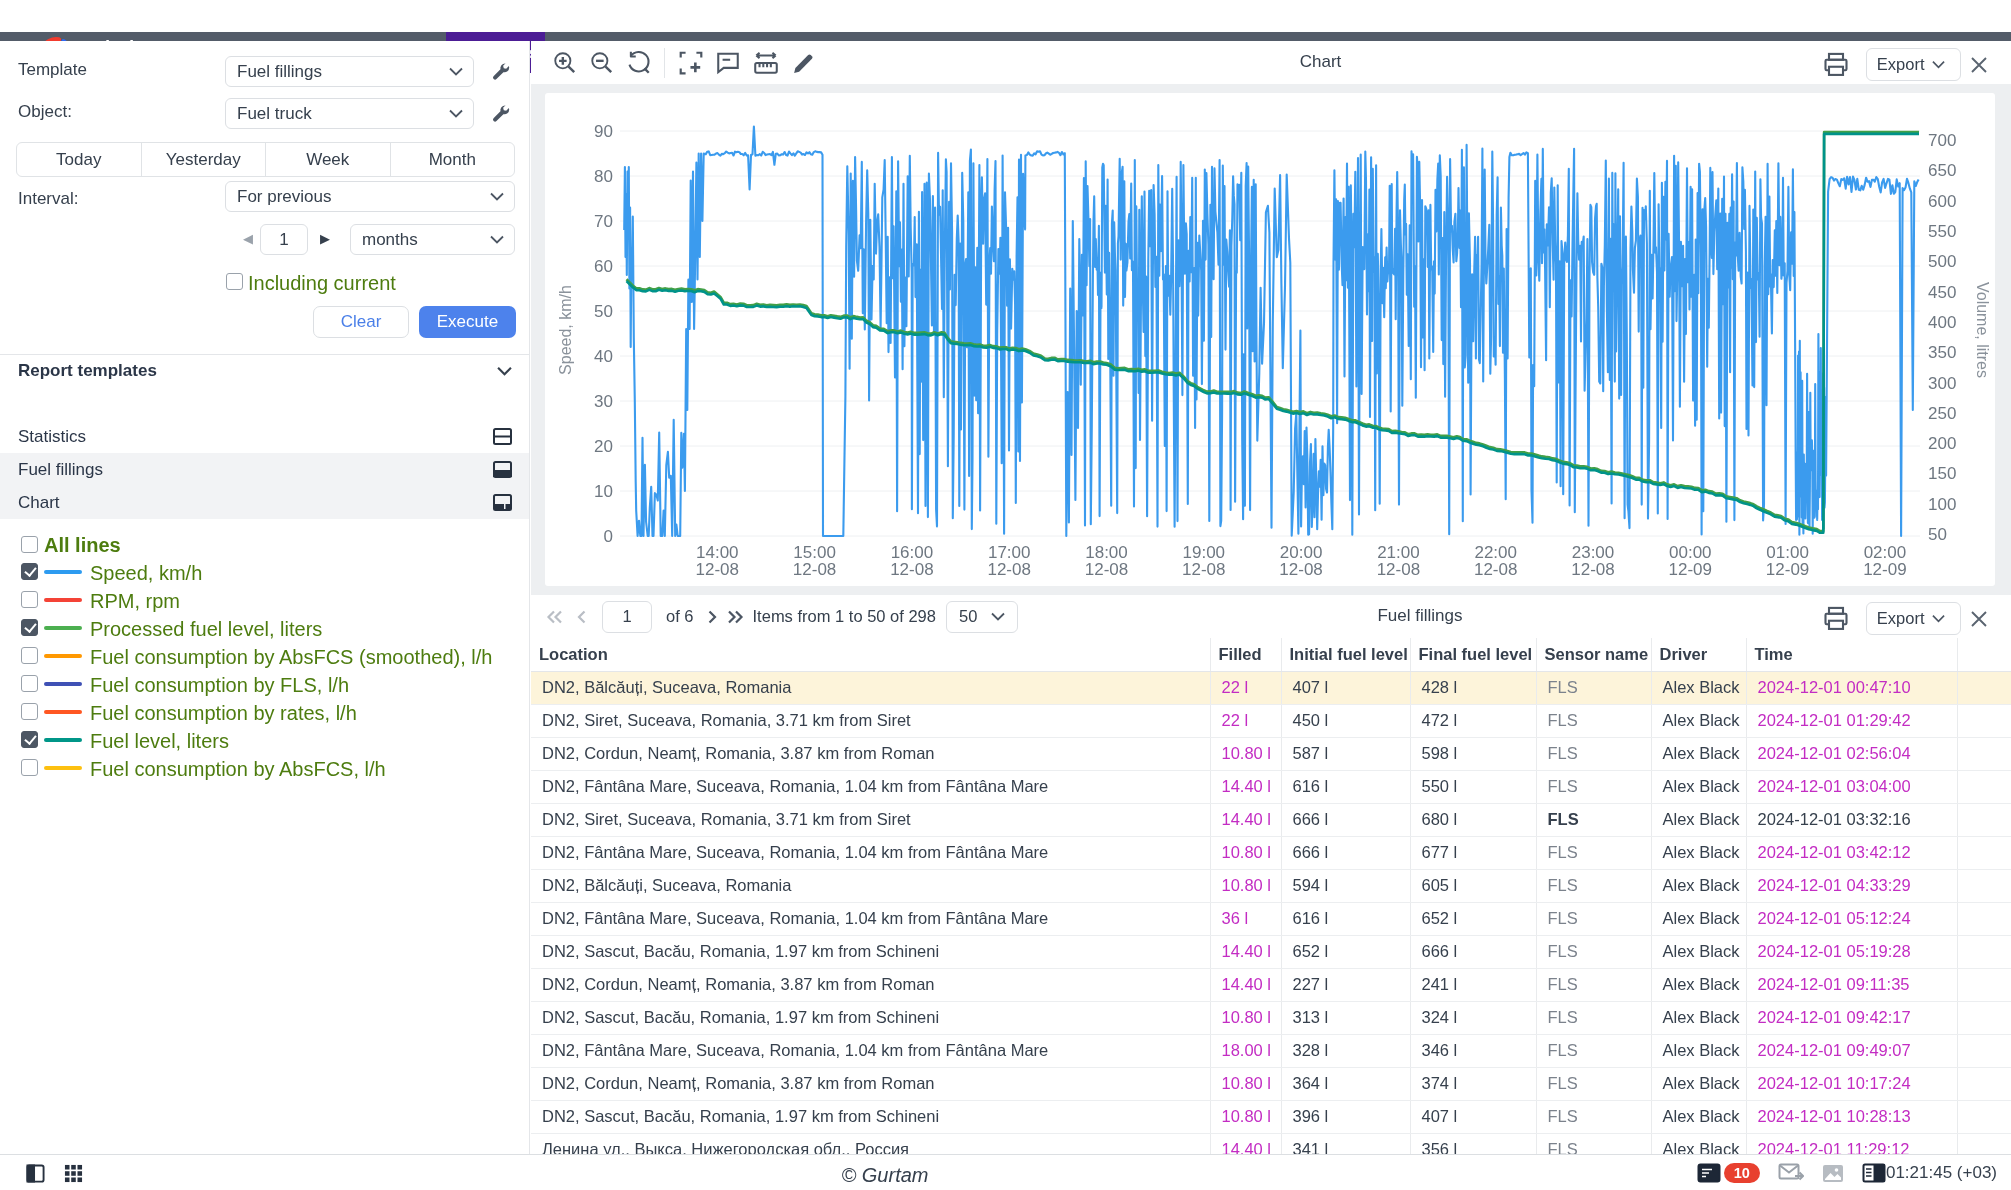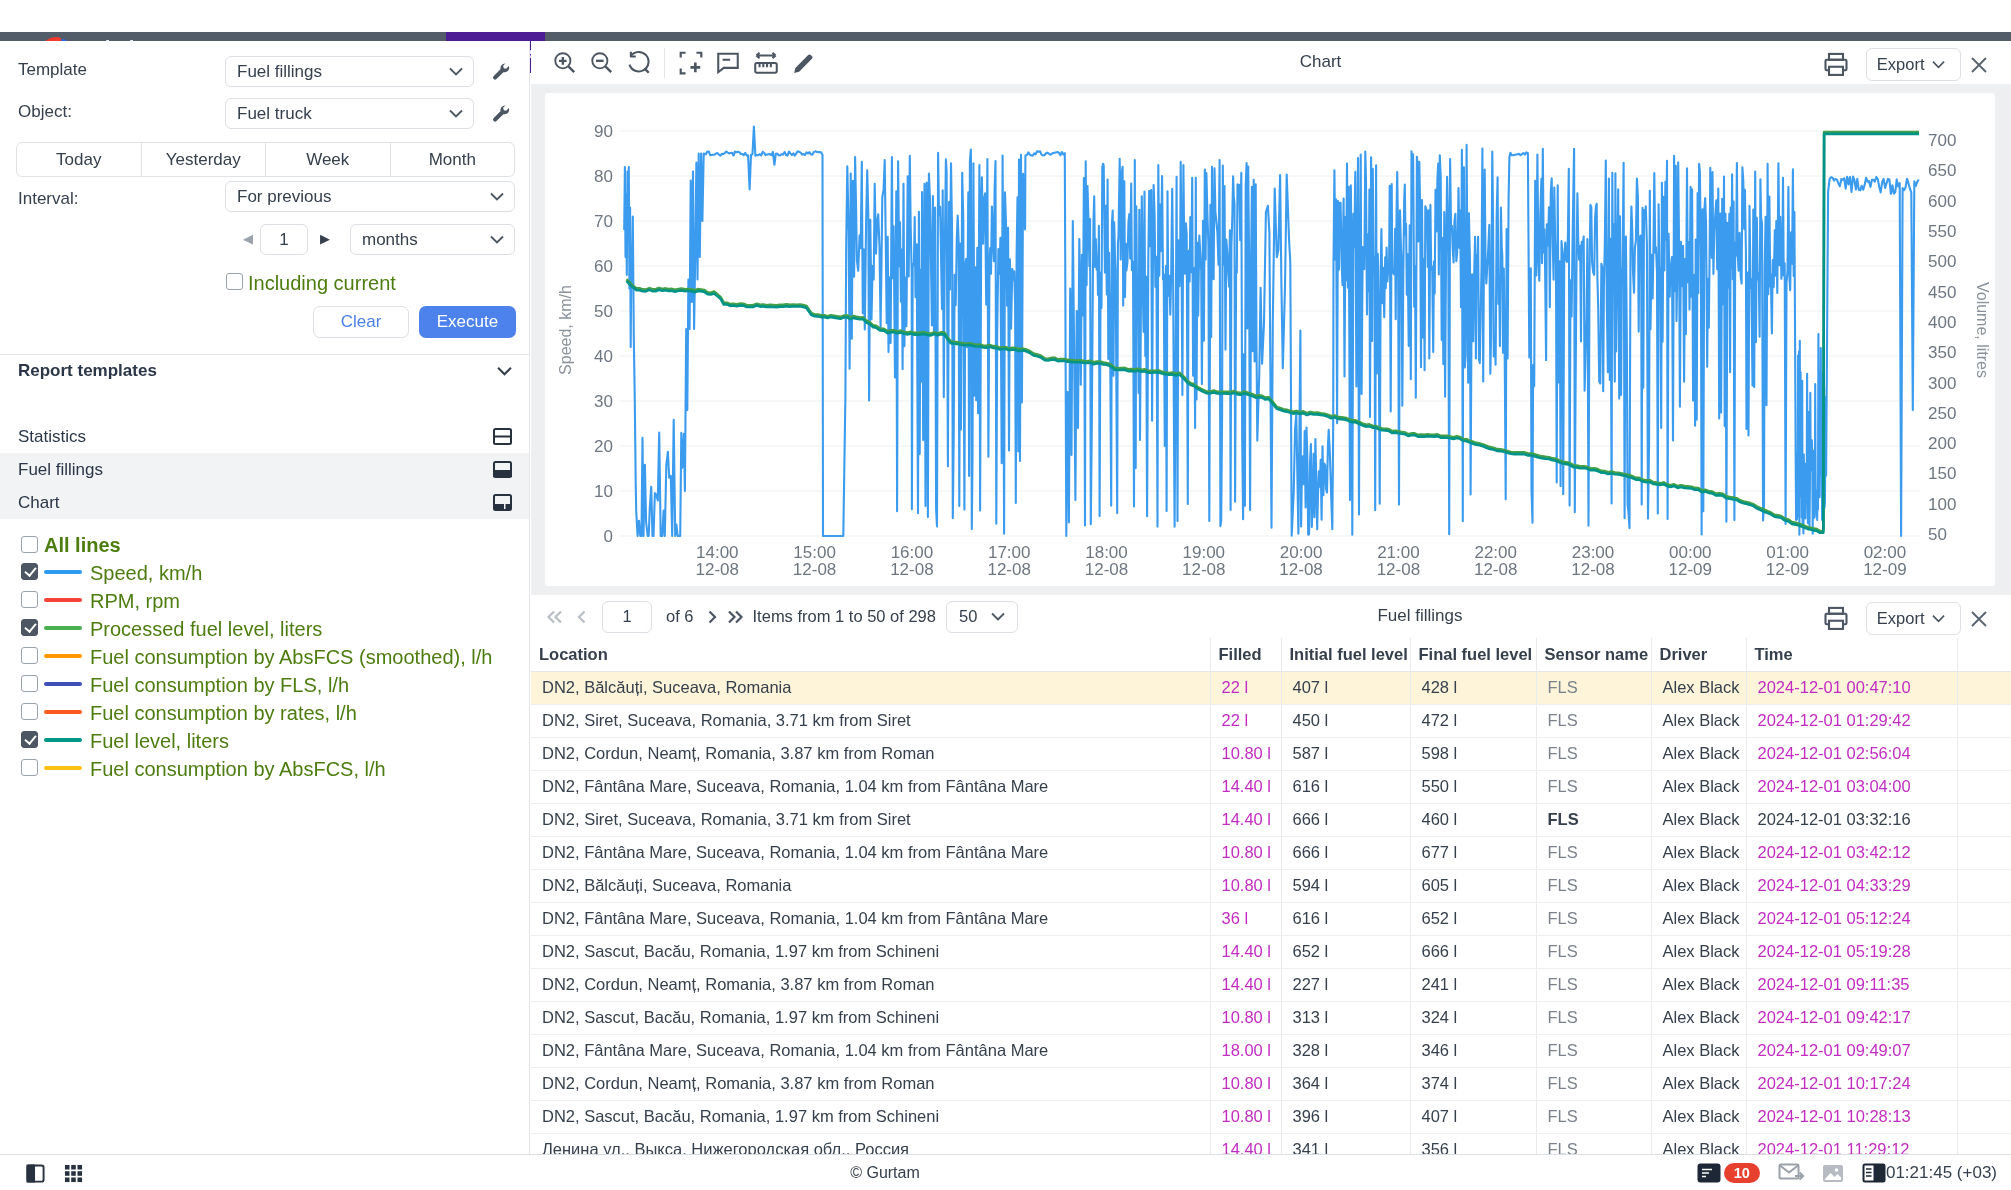--- a/index.html
+++ b/index.html
@@ -55,21 +55,21 @@
 table { border-collapse:collapse; width:1480px; table-layout:fixed; font-size:16.5px; color:#36404d; }
 th { text-align:left; font-weight:bold; font-size:16.5px; height:33px; padding:0 0 0 8px; border-bottom:1px solid #e4e6e9; border-right:1px solid #e9ebed; white-space:nowrap; overflow:hidden; }
 td { height:33px; padding:0 0 0 11px; border-bottom:1px solid #eceef0; border-right:1px solid #e9ebed; white-space:nowrap; overflow:hidden; }
 td:last-child, th:last-child { border-right:none; }
 tr.hl td { background:#fdf4da; }
 .mg { color:#c32cc3; }
 .gray { color:#7b828c; }
 
 
 #foot { position:absolute; left:0; top:1154px; width:2011px; height:36px; background:#fff; border-top:1px solid #dcdfe2; }
-#foot .copy { position:absolute; left:0; width:1770px; text-align:center; top:9px; font-size:16px; color:#36404d; }
+#foot .copy { position:absolute; left:0; width:1770px; text-align:center; top:9px; font-size:20px; color:#36404d;font-style:italic; }
 #foot-right { position:absolute; right:14px; top:0; height:36px; display:flex; align-items:center; }
 #foot .time { font-size:17px; color:#36404d; }
 .badge { background:#e8402f; color:#fff; font-size:14.5px; font-weight:bold; border-radius:11px; padding:2px 10px; margin-left:3px; }
 </style>
 </head>
 <body>
 <div id="root">
 
 <div id="nav">
   <div class="logo">
@@ -513,21 +513,21 @@
               <td>550 l</td>
               <td class="gray">FLS</td>
               <td>Alex Black</td>
               <td class="mg">2024-12-01 03:04:00</td>
               <td></td>
             </tr>
 <tr>
               <td>DN2, Siret, Suceava, Romania, 3.71 km from Siret</td>
               <td class="mg">14.40 l</td>
               <td>666 l</td>
-              <td>460 l</td>
+              <td>680 l</td>
               <td style="font-weight:bold">FLS</td>
               <td>Alex Black</td>
               <td class="">2024-12-01 03:32:16</td>
               <td></td>
             </tr>
 <tr>
               <td>DN2, Fântâna Mare, Suceava, Romania, 1.04 km from Fântâna Mare</td>
               <td class="mg">10.80 l</td>
               <td>666 l</td>
               <td>677 l</td>

